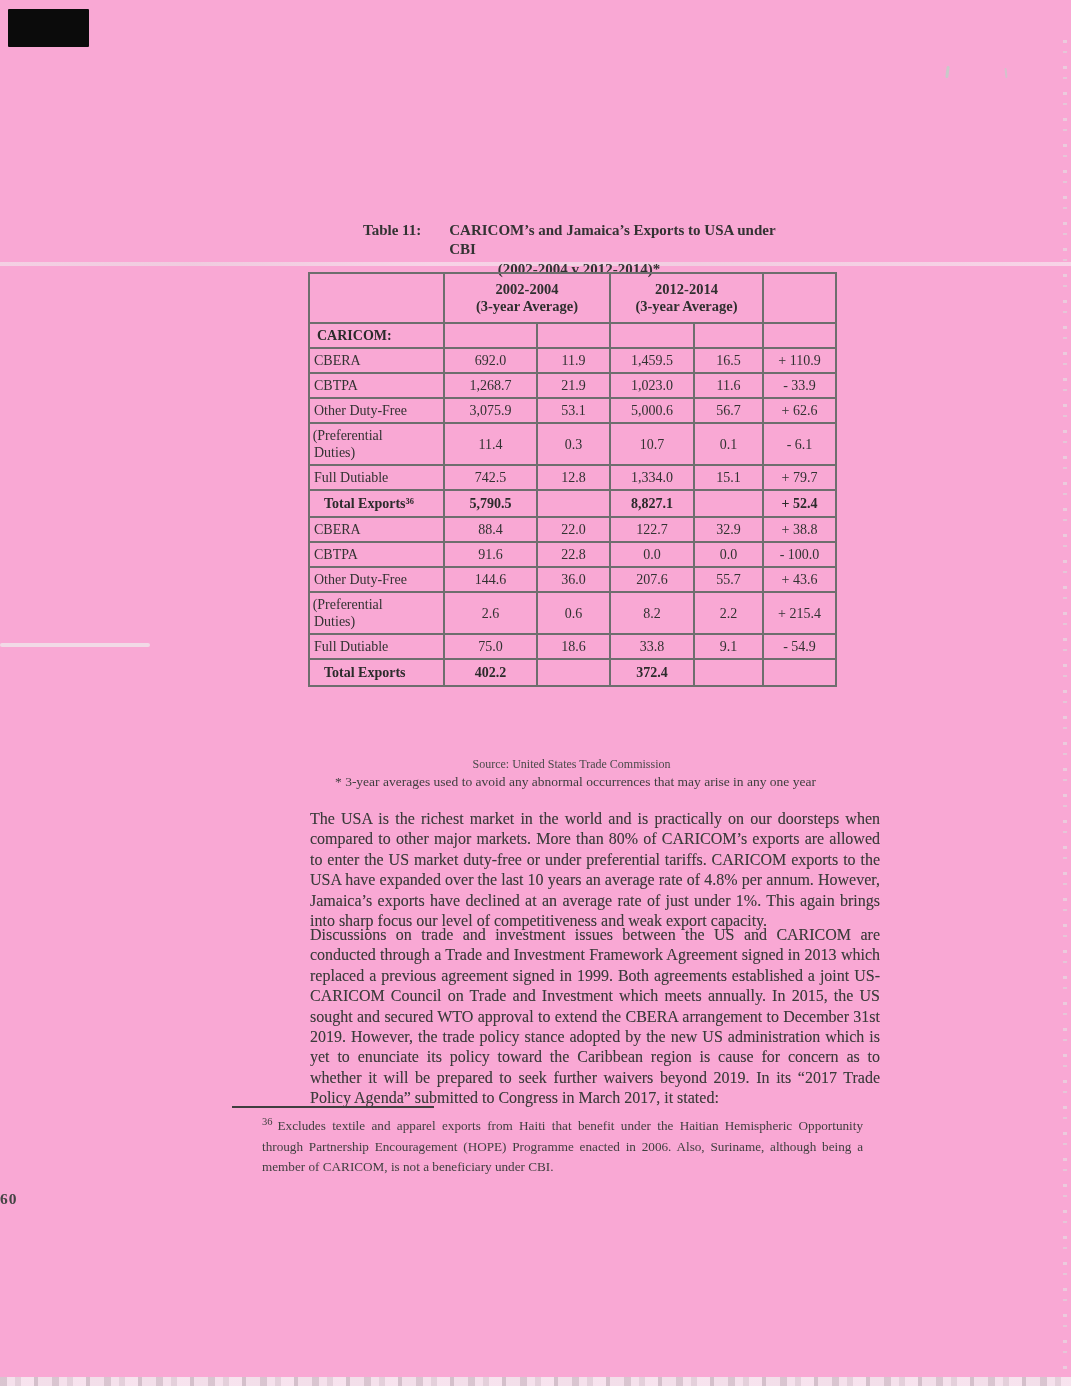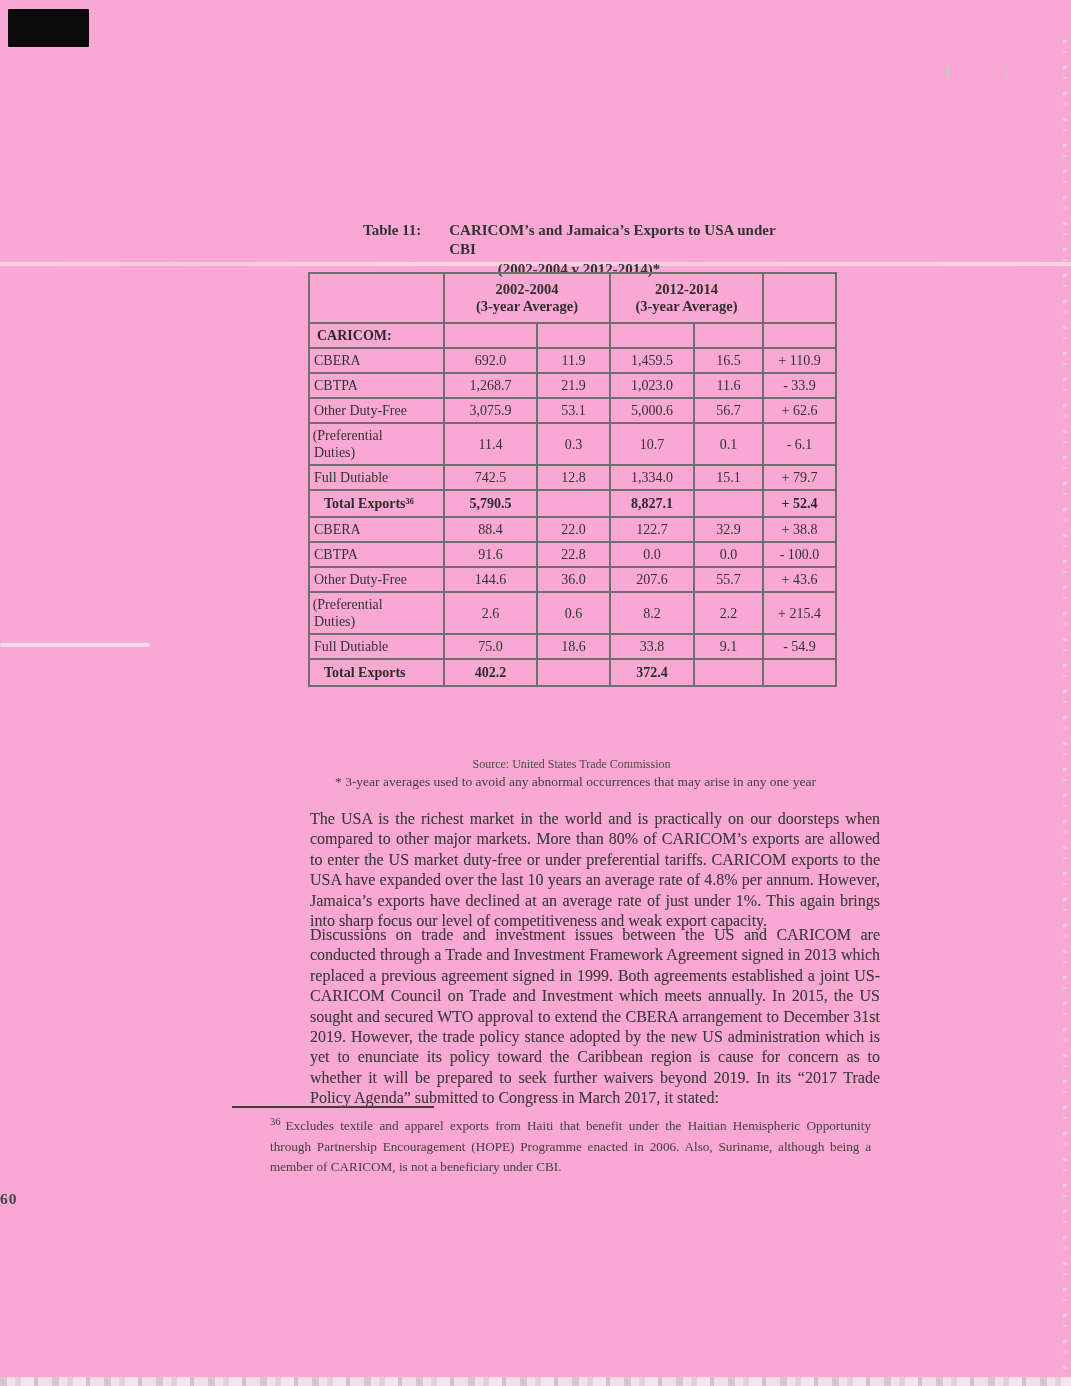--- a/index.html
+++ b/index.html
@@ -65,21 +65,21 @@
     font-size:13.5px;color:#3e3e3e;}
   
   p.body{position:absolute;left:294px;width:570px;margin:16px;
     font-size:16px;line-height:20.4px;text-align:justify;color:#3b3b3b;
     text-shadow:0 0 .5px rgba(70,70,70,.4);}
   p.body.p1{top:793px;}
   p.body.p2{top:909px;}
   
   .fn-divider{position:absolute;left:232px;top:1106px;width:202px;height:2px;background:#3f3f3f;}
   .fn{position:absolute;left:262px;top:1116px;width:601px;
-    font-size:13.2px;line-height:20.5px;text-align:justify;color:#3f3f3f;margin-left:8px;}
+    font-size:13.2px;line-height:20.5px;text-align:justify;color:#3f3f3f;}
   .fn sup{font-size:10.5px;vertical-align:super;line-height:0;margin-right:5px;}
   .pageno{position:absolute;left:0;top:1190px;width:1071px;text-align:left;
     font-size:15.5px;font-weight:bold;color:#454545;letter-spacing:1px;}
 </style>
 </head>
 <body>
 
 <div class="page">
 
   <div class="blotch"></div>

